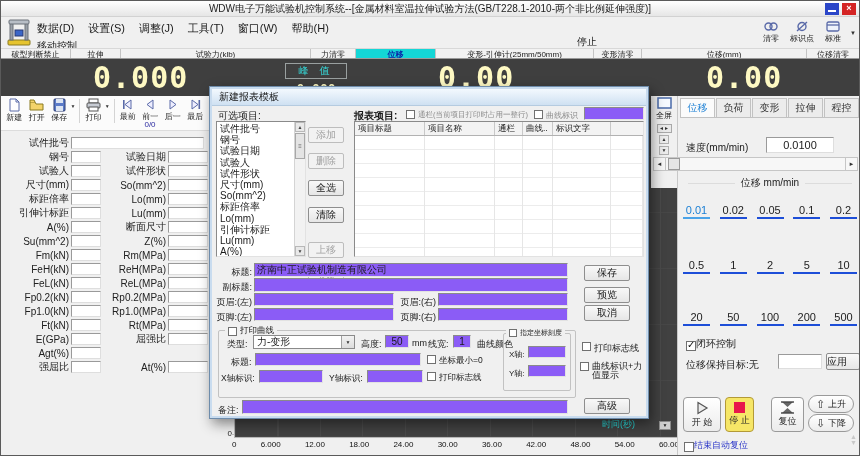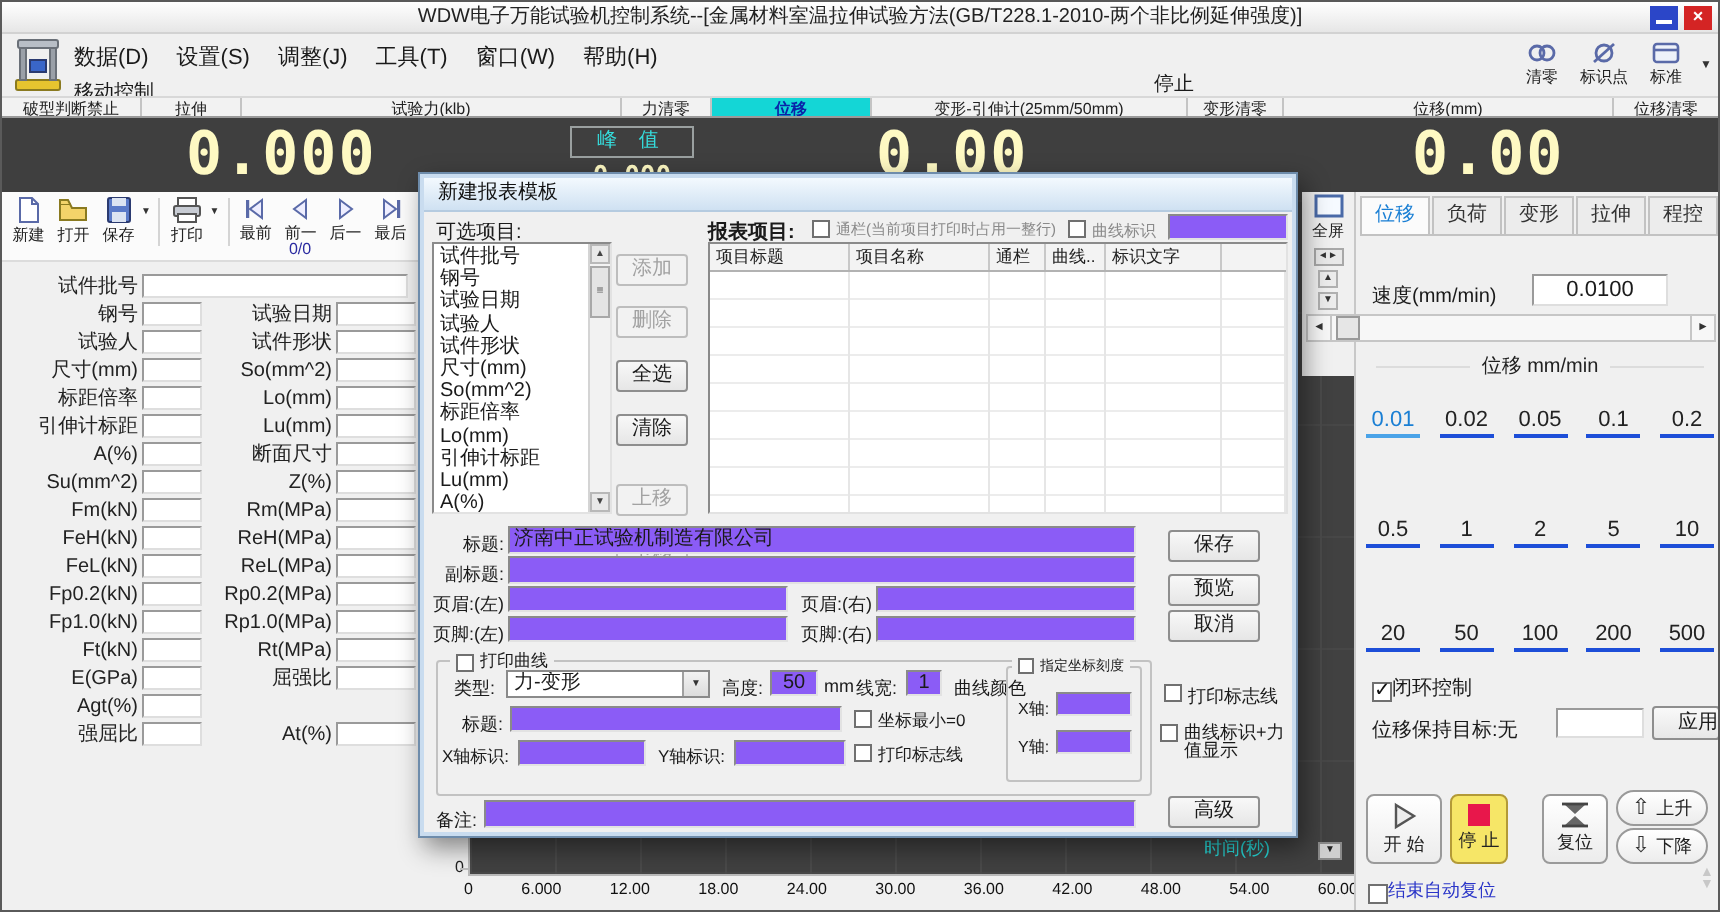--- a/index.html
+++ b/index.html
@@ -85,21 +85,21 @@
   .prow{position:absolute;left:2px;width:180px;display:flex;justify-content:space-between;padding:0 3px}
   .prow1{top:108px}.prow2{top:163px}.prow3{top:215px}
   .preset{min-width:27px;text-align:center;font-size:11px;color:#222;border-bottom:2px solid #1d4ed8;padding:0 2px 1px;cursor:default}
   .prow1 .preset:first-child{color:#1a7fd4;border-bottom-color:#4aa3e8}
   .cbrow{display:flex;align-items:flex-end;gap:0}
   .cb{display:inline-block;width:10px;height:10px;background:#fff;border:1px solid #707070;position:relative;flex:none}
   .cb.checked::after{content:"✓";position:absolute;left:0px;top:-3px;font-size:10px;color:#111}
   .closedloop{position:absolute;left:8px;top:241px;font-size:10px}
   .holdlab{position:absolute;left:8px;top:262px;font-size:10px}
   .holdinput{position:absolute;left:100px;top:258px;width:44px;height:15px;background:#fff;border:1px solid;border-color:#9a9a9a #dedede #dedede #9a9a9a}
-  .btn{background:linear-gradient(#f9f9f9,#e7e7e7);border:1px solid #8e8e8e;border-radius:2px;font-size:10px;color:#1a1a1a;text-align:right}
+  .btn{background:linear-gradient(#f9f9f9,#e7e7e7);border:1px solid #8e8e8e;border-radius:2px;font-size:10px;color:#1a1a1a;text-align:left}
   .applybtn{position:absolute;left:148px;top:257px;width:34px;height:17px;line-height:15px}
   .bigbtn{position:absolute;display:flex;flex-direction:column;align-items:center;justify-content:center;gap:1px;background:linear-gradient(#ffffff,#ececec);border:1px solid #9a9a9a;border-radius:4px;font-size:9px;color:#222}
   .startbtn{left:5px;top:301px;width:38px;height:35px}
   .stopbtn{left:47px;top:301px;width:29px;height:35px;background:#f6e667;border-color:#b39a37}
   .stopsq{width:11px;height:11px;background:#e8174b}
   .resetbtn{left:93px;top:301px;width:33px;height:35px}
   .updownbtn{left:130px;top:299px;width:46px;height:18px;flex-direction:row;gap:3px;border-radius:9px}
   .downbtn{top:318px}
   .arrowglyph{font-size:11px;color:#333;line-height:10px}
   .autoreset{position:absolute;left:6px;top:343px;font-size:9px;color:#2a35c8}

